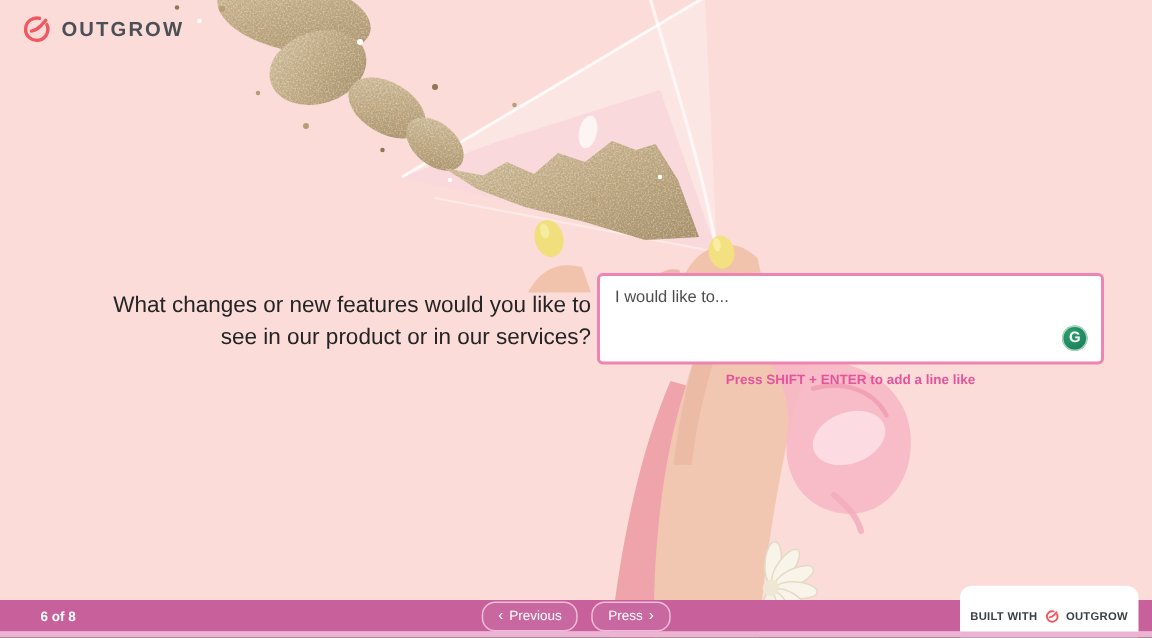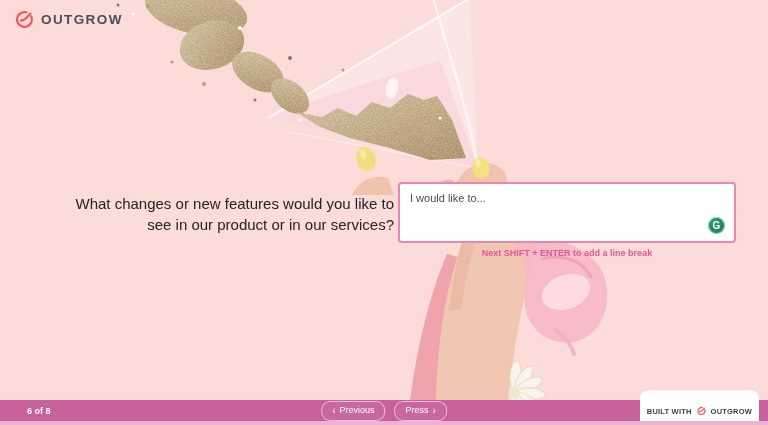--- a/index.html
+++ b/index.html
@@ -181,21 +181,21 @@
     <span class="logo-text">OUTGROW</span>
   </div>
 
   <h1 class="question">What changes or new features would you like to see in our product or in our services?</h1>
 
   <div class="answer-panel">
     <div class="textarea-wrap">
       <textarea class="answer-textarea" placeholder="I would like to..." style=""></textarea>
       <span class="grammarly">G</span>
     </div>
-    <div class="hint">Next SHIFT + ENTER to add a line break</div>
+    <div class="hint">Press SHIFT + ENTER to add a line like</div>
   </div>
 
   <div class="footer-bar">
     <span class="progress">6 of 8</span>
     <div class="nav">
       <button class="nav-btn">
         <span class="chev">‹</span>
         <span>Previous</span>
       </button>
       <button class="nav-btn">

